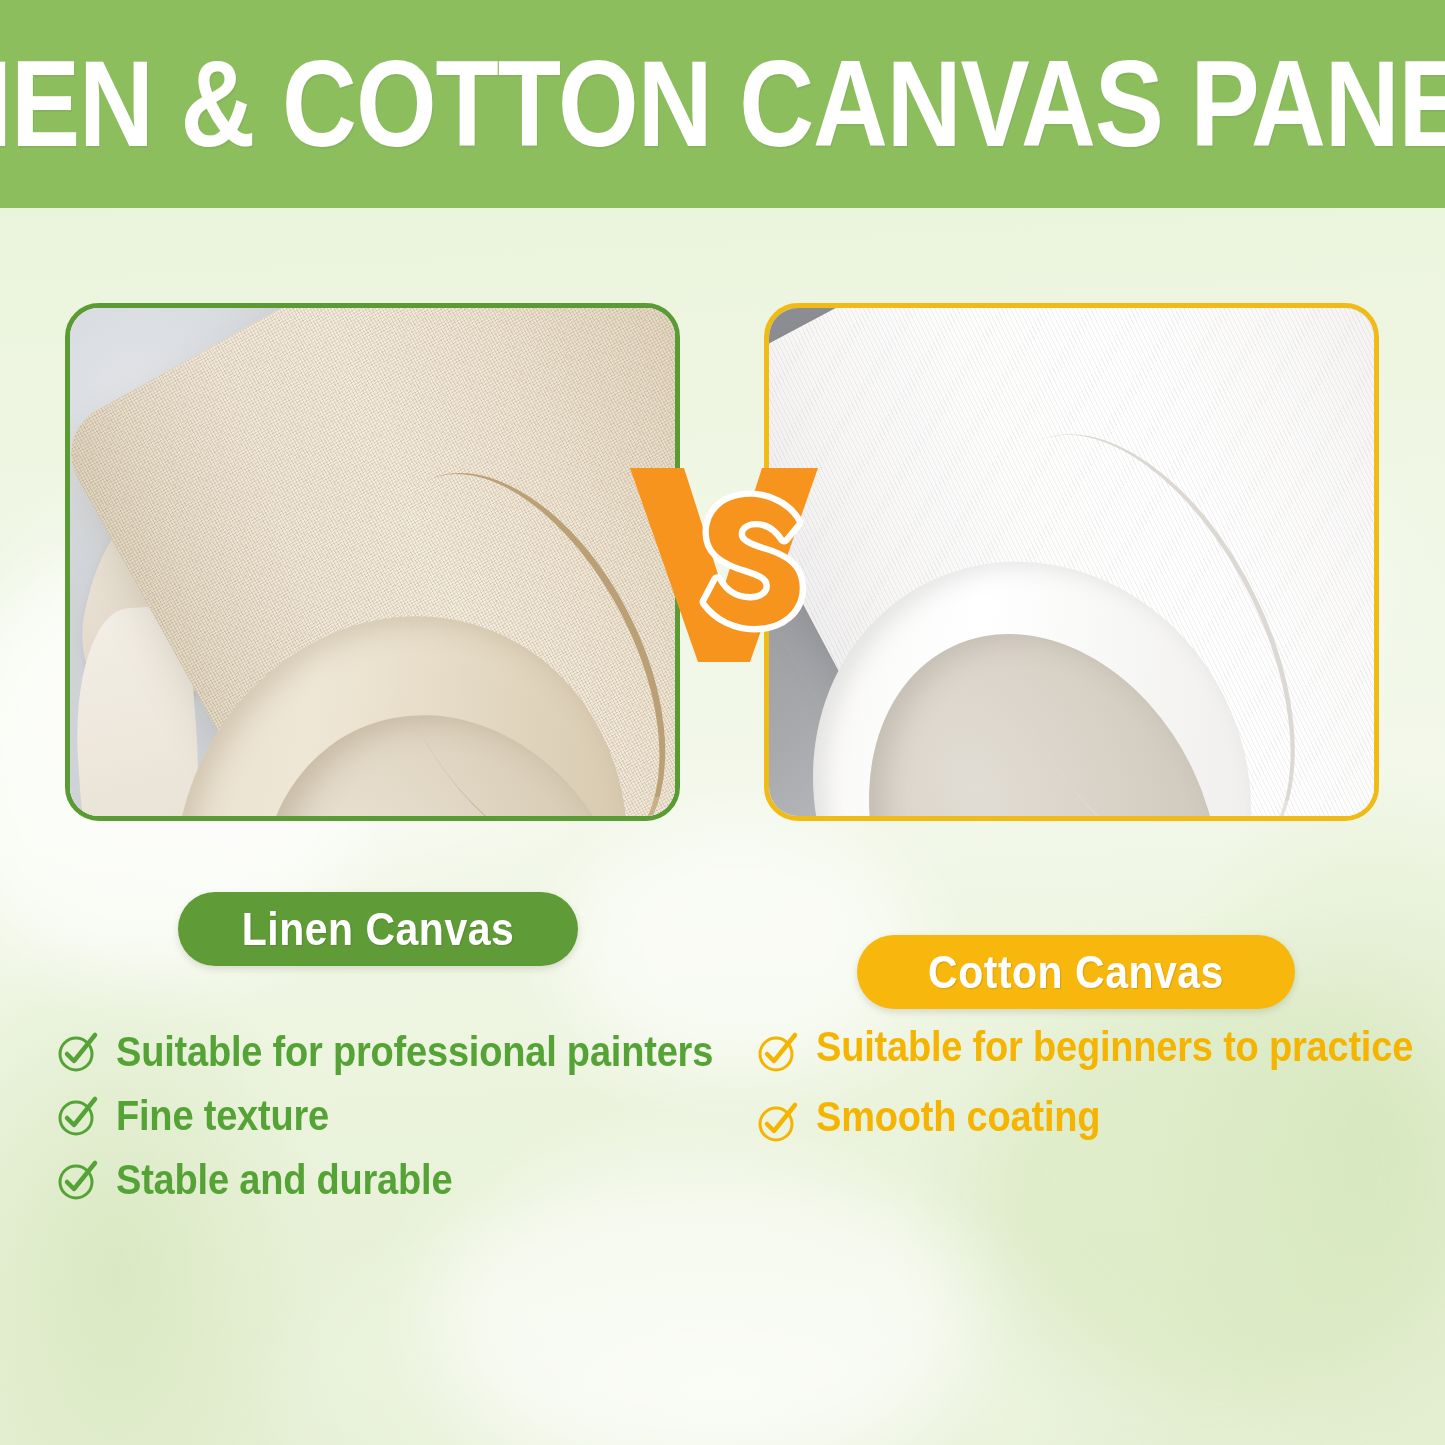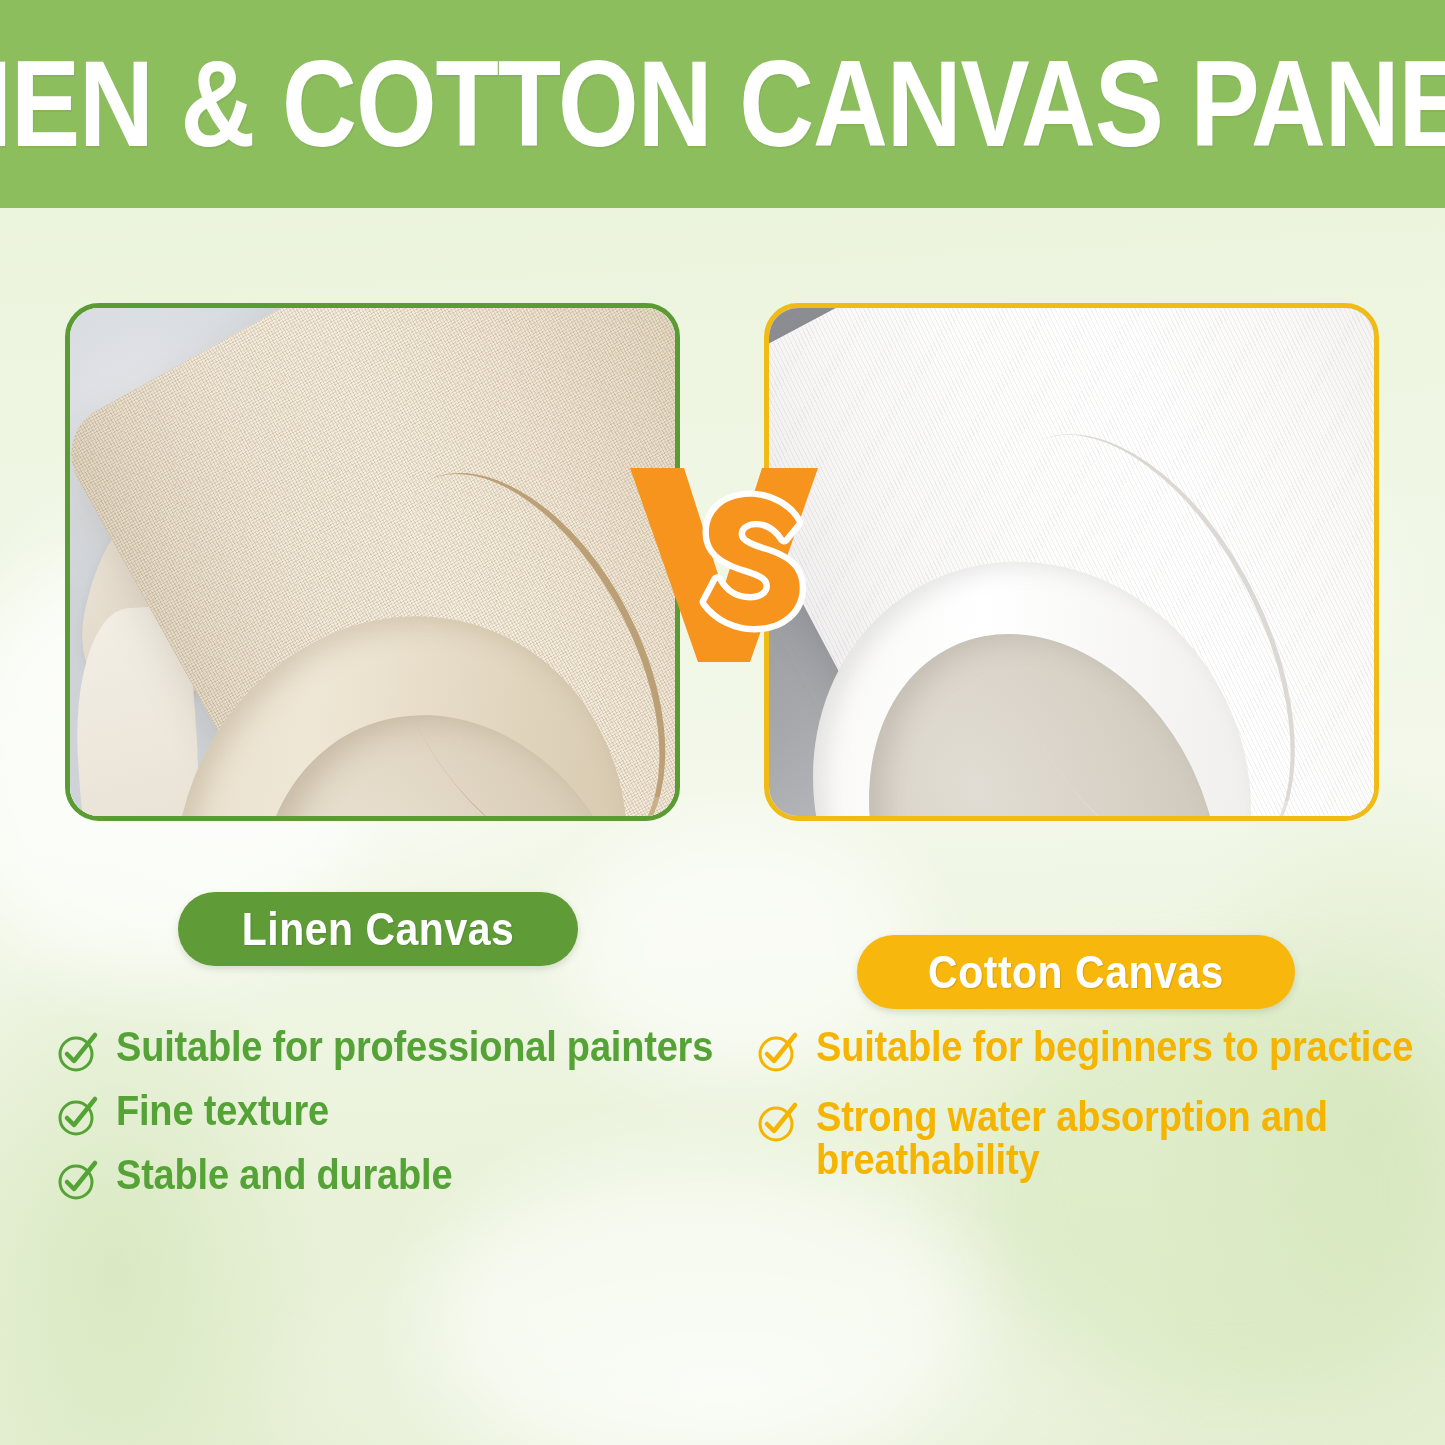--- a/index.html
+++ b/index.html
@@ -250,21 +250,21 @@
     font-weight:bold;
     font-size:38px;
     line-height:1.02;
     letter-spacing:-.2px;
     transform:scaleY(1.1);
     transform-origin:left top;
   }
   #list-linen  .feature-text { color:#55a336; }
   #list-cotton .feature-text { color:#f5b400; }
   #list-cotton .feature-item { margin-bottom:22px; }
-  #list-linen  .feature-item { margin-bottom:16px; }
+  #list-linen  .feature-item { margin-bottom:16px;align-items:center; }
 </style>
 </head>
 <body>
 
 <div id="page">
 
   <div class="wash" style="left:-60px; top:560px; width:420px; height:420px; background:rgba(255,255,255,.65);"></div>
   <div class="wash" style="left:980px; top:980px; width:480px; height:420px; background:rgba(210,230,185,.45);"></div>
   <div class="wash" style="left:430px; top:1150px; width:540px; height:330px; background:rgba(255,255,255,.55);"></div>
   <div class="wash" style="left:560px; top:820px; width:360px; height:260px; background:rgba(255,255,255,.6);"></div>
@@ -365,26 +365,26 @@
     <div class="feature-item">
       <span class="check-icon">
         <svg viewBox="0 0 44 44" xmlns="http://www.w3.org/2000/svg">
           <circle cx="20" cy="24" r="16" fill="none" stroke="#F5B400" stroke-width="3"></circle>
           <path d="M11 24 L18 31 L39 5" fill="none" stroke="#F5B400" stroke-width="4.5" stroke-linecap="round" stroke-linejoin="round"></path>
         </svg>
       </span>
       <span class="feature-text">Suitable for beginners to practice</span>
     </div>
 
-
     <div class="feature-item">
       <span class="check-icon">
         <svg viewBox="0 0 44 44" xmlns="http://www.w3.org/2000/svg">
           <circle cx="20" cy="24" r="16" fill="none" stroke="#F5B400" stroke-width="3"></circle>
           <path d="M11 24 L18 31 L39 5" fill="none" stroke="#F5B400" stroke-width="4.5" stroke-linecap="round" stroke-linejoin="round"></path>
         </svg>
       </span>
-      <span class="feature-text">Strong water absorption and breathability</span>
-    </div>
+      <span class="feature-text">Smooth coating</span>
+    </div>
+
 
   </div>
 
 </div>
 
 </body></html>

